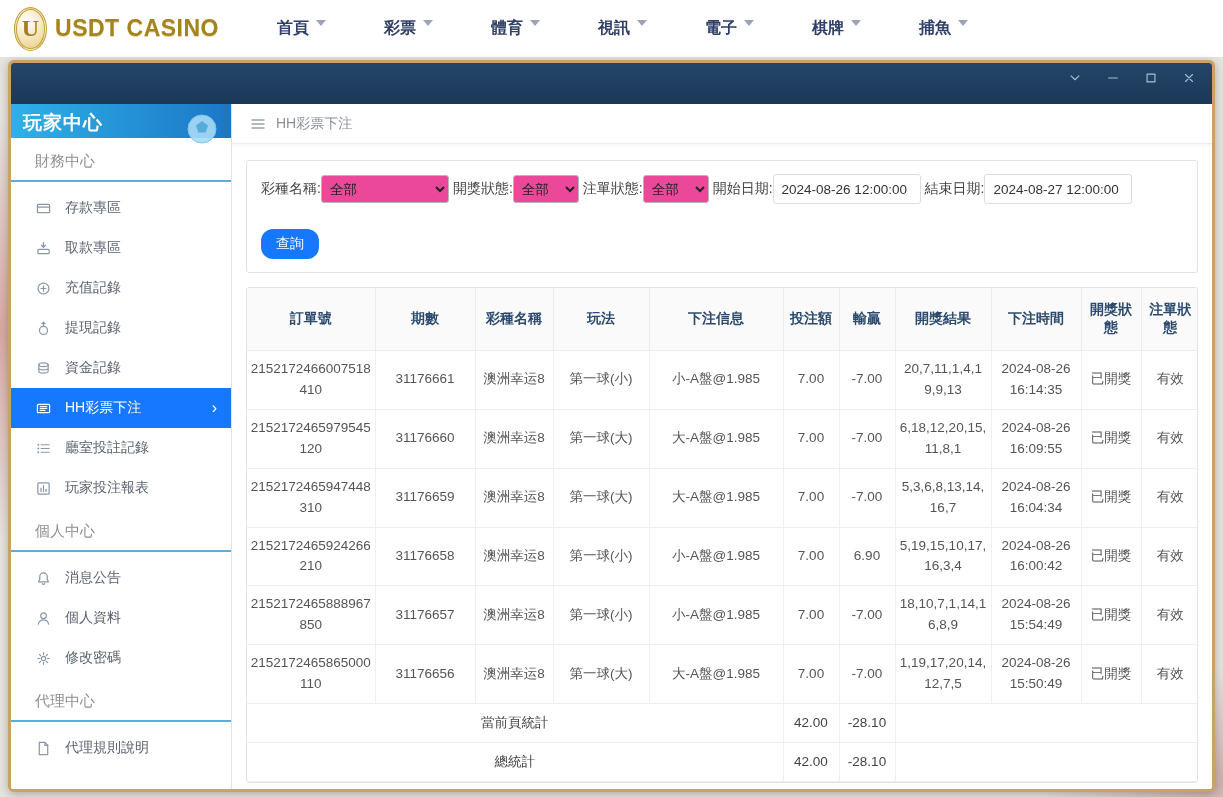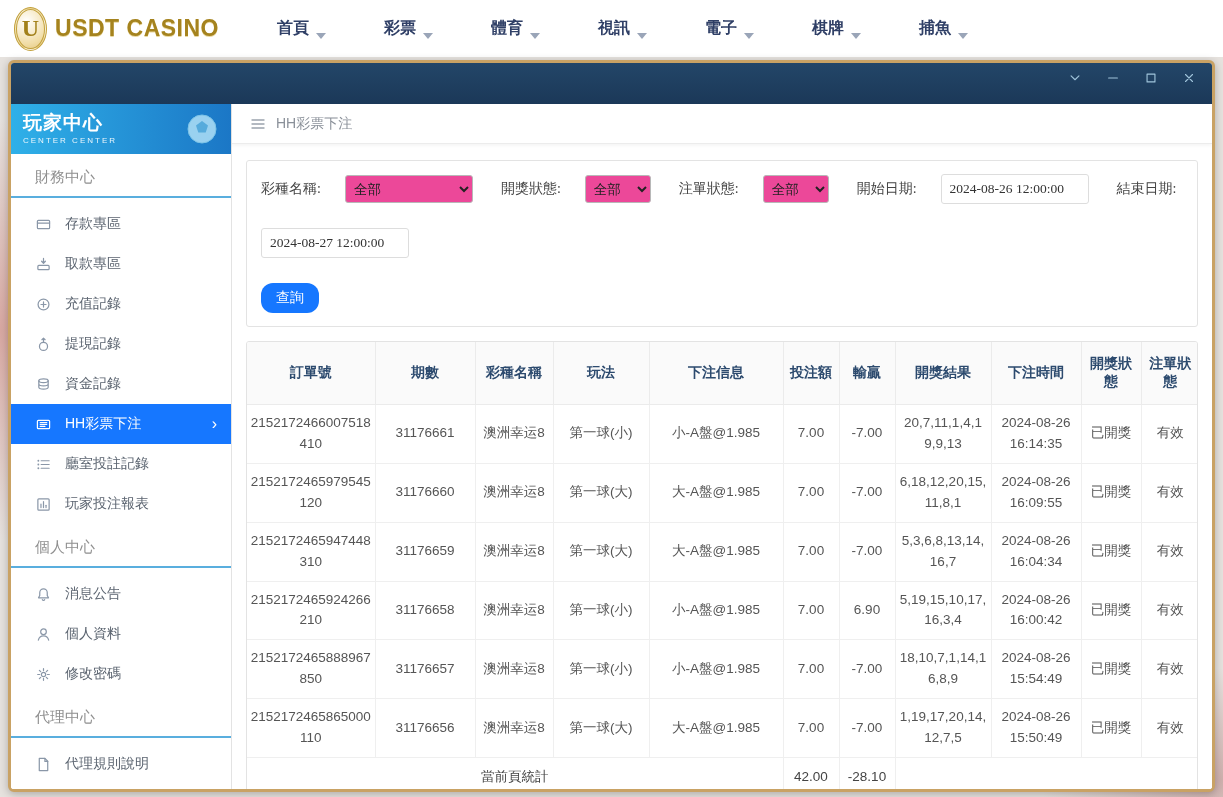--- a/index.html
+++ b/index.html
@@ -17,55 +17,55 @@
   .logo-badge {
     width: 44px; height: 44px; border-radius: 50%;
     border: 3px double #c2a13c;
     background: radial-gradient(circle at 35% 30%, #fff, #f1dda6 70%, #e3c780);
     display: flex; align-items: center; justify-content: center;
     font-family: "Liberation Serif", serif; font-weight: bold; font-size: 24px; color: #a2801a;
   }
   .logo-text { font-size: 23px; font-weight: 800; color: #a5831e; letter-spacing: .5px;
     text-shadow: 0 1px 0 #ead9a2; white-space: nowrap; }
   .main-nav { display: flex; align-items: center; gap: 58px; margin-left: 58px; }
-  .nav-item { display: flex; align-items: flex-end; gap: 7px; cursor: pointer; }
+  .nav-item { display: flex; align-items: flex-start; gap: 7px; cursor: pointer; }
   .nav-label { font-size: 16px; color: #2f3f66; font-weight: bold; }
   .nav-caret { width: 0; height: 0; border-left: 5px solid transparent; border-right: 5px solid transparent;
     border-top: 6px solid #9aa5b8; margin-top: 2px; }
   
   .window { margin: 3px 8px 5px; height: 732px; border: 3px solid #c9a264; border-radius: 6px;
     overflow: hidden; background: #fff; box-shadow: 0 2px 8px rgba(0,0,0,.25); }
   .titlebar { height: 41px; background: linear-gradient(#234668, #1b3858); display: flex;
     justify-content: flex-end; align-items: flex-start; padding: 8px 16px 0; gap: 24px; }
   .win-ctl { color: #9fc3da; cursor: pointer; display: inline-flex; }
   .win-ctl svg { width: 14px; height: 14px; }
   .window-body { display: flex; height: 685px; background: #fff; }
   
   .sidebar { width: 221px; background: #fff; border-right: 1px solid #e3e3e3; overflow: hidden; flex: none; }
-  .sidebar-header { height: 50px; background: linear-gradient(90deg, #2fb0e8, #1b77c6);
+  .sidebar-header { height: 34px; background: linear-gradient(90deg, #2fb0e8, #1b77c6);
     color: #fff; padding: 6px 12px; position: relative; }
   .sidebar-title { font-size: 19px; font-weight: bold; letter-spacing: 1px; }
   .sidebar-subtitle { font-size: 8px; letter-spacing: 2px; opacity: .9; }
   .sidebar-ball { position: absolute; right: 10px; top: 5px; }
   .side-section-title { color: #8f8f8f; font-size: 15px; padding: 14px 24px 9px;
     border-bottom: 2px solid #59aede; margin-bottom: 6px; }
   .side-item { height: 40px; display: flex; align-items: center; gap: 14px; padding: 0 14px 0 24px;
     color: #5b6470; font-size: 14px; cursor: pointer; }
   .side-item .side-icon { color: #8a97a8; display: inline-flex; width: 16px; justify-content: center; }
   .side-item.active { background: #1677ff; color: #fff; }
   .side-item.active .side-icon { color: #fff; }
   .side-caret { margin-left: auto; font-size: 16px; color: #fff; }
   
   .main { flex: 1; display: flex; flex-direction: column; background: #fff; min-width: 0; }
   .breadcrumb-bar { height: 40px; display: flex; align-items: center; gap: 10px; padding: 0 18px;
     color: #8a9099; font-size: 14px; border-bottom: 1px solid #ececec; box-shadow: 0 2px 3px rgba(0,0,0,.04); flex: none; }
   .breadcrumb-bar .menu-ic { color: #9aa3ad; display: inline-flex; cursor: pointer; }
   .content { padding: 16px 14px; overflow: hidden; }
   .filter-panel { border: 1px solid #e3e3e3; border-radius: 3px; padding: 13px 14px; }
-  .filter-row { display: flex; align-items: center; gap: 24px; flex-wrap: wrap; font-family: Liberation Serif, serif; }
+  .filter-row { display: flex; align-items: center; gap: 0; flex-wrap: wrap; }
   .f-label { font-size: 14px; color: #444; margin-left: 4px; }
   .f-label:first-child { margin-left: 0; }
   select { height: 28px; border: 1px solid #b8b8b8; border-radius: 3px; font-size: 13.5px;
     color: #222; background: #ec4899; padding: 0 4px; font-family: inherit; }
   .sel-lottery { width: 128px; }
   .sel-small { width: 66px; }
   .f-date { height: 30px; width: 148px; border: 1px solid #ddd; border-radius: 3px; padding: 0 8px;
     font-size: 13.5px; color: #333; font-family: inherit; }
   .btn-search { margin-top: 25px; background: #1677ff; color: #fff; border: none; border-radius: 12px;
     height: 30px; padding: 0 15px; font-size: 14px; cursor: pointer; font-family: inherit; }

